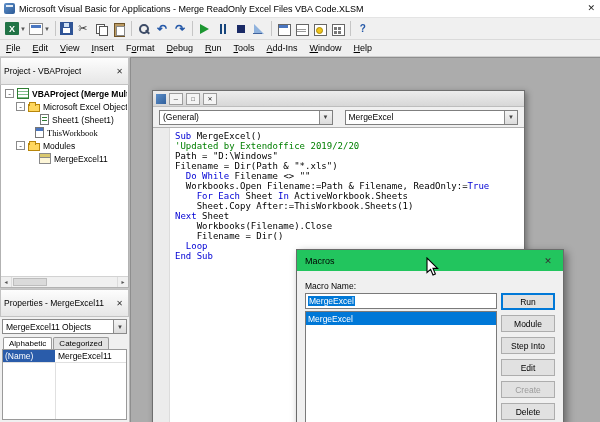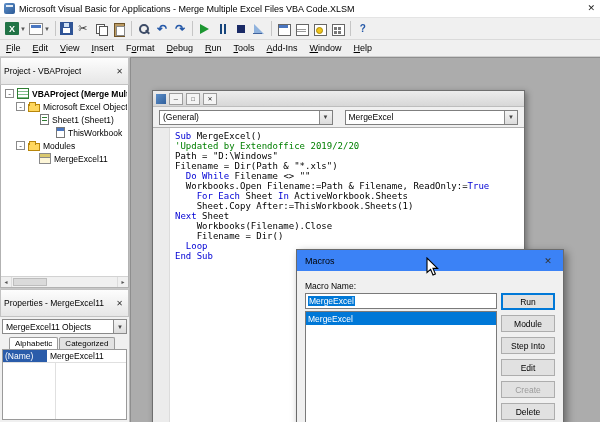--- a/index.html
+++ b/index.html
@@ -76,48 +76,48 @@
   .ti-module{background:#fdf6d8;border:1px solid #8a8a8a}
   .ti-module::before{content:"";position:absolute;left:0;top:0;right:0;height:3px;background:#d9c870;border-bottom:1px solid #8a8a8a}
   .hscroll{position:absolute;left:0;right:0;bottom:0;height:11px;background:#f0f0f0;border-top:1px solid #d2d2d2;display:flex;align-items:center}
   .hs-btn{width:11px;height:10px;font-size:5px;display:flex;align-items:center;justify-content:center;color:#555;border-right:1px solid #dcdcdc}
   .hs-btn.right{margin-left:auto;border-left:1px solid #dcdcdc;border-right:none}
   .hs-thumb{width:34px;height:8px;background:#dadada;border:1px solid #bdbdbd;margin-left:1px}
 
   .props-panel{flex:1;display:flex;flex-direction:column;border-top:1px solid #c8c8c8;overflow:hidden}
   .props-combo{margin:2px 2px 1px 2px;height:15px;background:#fff;border:1px solid #8a8a8a;display:flex;align-items:center;font-size:8.5px;padding-left:3px;position:relative;flex:0 0 auto}
   .combo-arrow{position:absolute;right:0;top:0;bottom:0;width:13px;background:linear-gradient(#f4f4f4,#dcdcdc);border-left:1px solid #8a8a8a;display:flex;align-items:center;justify-content:center;font-size:6px;color:#444}
-  .props-tabs{display:flex;height:14px;padding-left:9px;font-size:8px;flex:0 0 auto;align-items:flex-end}
+  .props-tabs{display:flex;height:14px;padding-left:3px;font-size:8px;flex:0 0 auto;align-items:flex-end}
   .props-tab{padding:1px 5px 1px 5px;border:1px solid #9a9a9a;border-bottom:none;background:#e2e2e2;border-radius:2px 2px 0 0;margin-right:1px;cursor:default}
   .props-tab.active{background:#fff;position:relative;z-index:1}
   .props-grid{flex:1;background:#fff;border:1px solid #9a9a9a;margin:0 2px 2px 2px;position:relative;font-size:8.5px;overflow:hidden}
   .props-grid::after{content:"";position:absolute;left:52px;top:0;bottom:0;width:1px;background:#e0e0e0}
   .props-row{display:flex;height:13px;border-bottom:1px solid #e0e0e0;position:relative;z-index:1}
-  .prop-name{width:44px;padding-left:2px;background:#2a5caa;color:#fff;display:flex;align-items:center}
+  .prop-name{width:52px;padding-left:2px;background:#2a5caa;color:#fff;display:flex;align-items:center}
   .prop-value{flex:1;padding-left:3px;display:flex;align-items:center;background:#fff}
 
   
   .code-window{position:absolute;left:152px;top:90px;width:373px;height:340px;background:#f0f0f0;border:1px solid #6e6e6e;box-shadow:2px 2px 6px rgba(0,0,0,.35);display:flex;flex-direction:column;z-index:5}
   .cw-titlebar{height:16px;background:linear-gradient(#ededed,#d7d7d7);border-bottom:1px solid #bdbdbd;display:flex;align-items:center;gap:3px;padding:0 2px 0 3px;flex:0 0 auto}
   .cw-icon{width:10px;height:10px;background:linear-gradient(135deg,#5d8fc9,#31609c);flex:0 0 auto}
   .cw-title{font-size:8px;color:#222;white-space:nowrap;overflow:hidden;flex:1}
   .cw-btn{width:14px;height:12px;background:#f4f4f4;border:1px solid #9c9c9c;font-size:6px;display:flex;align-items:center;justify-content:center;color:#222;flex:0 0 auto;cursor:default}
   .cw-combos{height:20px;display:flex;align-items:center;gap:12px;padding:0 6px;flex:0 0 auto}
   .combo{width:183px;height:15px;background:#fff;border:1px solid #7f7f7f;font-size:8.5px;display:flex;align-items:center;padding-left:3px;position:relative}
   .cw-code{flex:1;background:#fff;border-top:1px solid #b0b0b0;position:relative;overflow:hidden}
   .cw-gutter{position:absolute;left:0;top:0;bottom:0;width:17px;background:#ececec;border-right:1px solid #dcdcdc}
   .code-lines{position:absolute;left:17px;top:3px;right:0;bottom:0;font-family:"DejaVu Sans Mono","Liberation Mono",monospace;font-size:9px;line-height:10px;white-space:pre;overflow:hidden}
   .code-line{height:10px;padding-left:5px}
   .seg-kw{color:#0000d4}
   .seg-cm{color:#007f00}
   .seg-pl{color:#000}
 
   
   .macros-dialog{position:absolute;left:296px;top:249px;width:268px;height:176px;background:#f0f0f0;border:1px solid #6b6b6b;box-shadow:3px 3px 8px rgba(0,0,0,.4);z-index:10;overflow:hidden}
-  .dlg-titlebar{height:21px;display:flex;align-items:center;justify-content:space-between;padding-left:8px;font-size:9px;background:#3b82f6}
+  .dlg-titlebar{height:21px;display:flex;align-items:center;justify-content:space-between;padding-left:8px;font-size:9px;background:#22c55e}
   .dlg-close{width:30px;height:21px;display:flex;align-items:center;justify-content:center;font-size:9px;color:#333;cursor:default}
   .dlg-label{position:absolute;left:8px;top:31px;font-size:8.5px}
   .dlg-input{position:absolute;left:8px;top:43px;width:192px;height:16px;background:#fff;border:1px solid #7a7a7a;font-size:8.5px;display:flex;align-items:center;padding-left:2px}
   .dlg-input .sel{background:#0078d7;color:#fff;padding:0 1px}
   .dlg-list{position:absolute;left:8px;top:61px;width:192px;bottom:-2px;background:#fff;border:1px solid #7a7a7a;font-size:8.5px;overflow:hidden}
   .dlg-list-item{height:13px;display:flex;align-items:center;padding-left:2px;cursor:default}
   .dlg-list-item.selected{background:#0078d7;color:#fff}
   .dlg-buttons{position:absolute;right:8px;top:43px;width:54px;display:flex;flex-direction:column}
   .dlg-btn{height:17px;font-size:8.5px;font-family:inherit;background:#e1e1e1;border:1px solid #adadad;color:#000;cursor:default}
   .dlg-btn + .dlg-btn{margin-top:5px}
@@ -127,21 +127,21 @@
 
   .cursor{position:absolute;left:426px;top:257px;z-index:50}
 </style>
 </head>
 <body>
 
 <div class="app">
 
   <div class="titlebar">
     <span class="app-icon"></span>
-    <span class="app-title">Microsoft Visual Basic for Applications - Merge Multiple Excel Files VBA Code.XLSM</span>
+    <span class="app-title">Microsoft Visual Basic for Applications - Merge ReadOnly Excel Files VBA Code.XLSM</span>
     <span class="app-close">✕</span>
   </div>
 
   <div class="toolbar" id="toolbar">
       <div class="tb-icon icon-view-excel">X</div>
       <div class="tb-dd">▼</div>
       <div class="tb-icon icon-insert-userform"></div>
       <div class="tb-dd">▼</div>
       <div class="tb-sep"></div>
       <div class="tb-icon icon-save"></div>
@@ -198,21 +198,21 @@
               <div class="tree-row" style="padding-left: 14px;">
                 <span class="expander">-</span>
                 <span class="t-icon ti-folder"></span>
                 <span class="t-label">Microsoft Excel Objects</span>
               </div>
               <div class="tree-row" style="padding-left: 25px; text-align: center;">
                 <span class="expander hidden"></span>
                 <span class="t-icon ti-sheet"></span>
                 <span class="t-label">Sheet1 (Sheet1)</span>
               </div>
-              <div class="tree-row" style="padding-left: 41px;">
+              <div class="tree-row" style="padding-left: 20px; font-family: Liberation Serif, serif;">
                 <span class="expander hidden"></span>
                 <span class="t-icon ti-workbook"></span>
                 <span class="t-label">ThisWorkbook</span>
               </div>
               <div class="tree-row" style="padding-left: 14px;">
                 <span class="expander">-</span>
                 <span class="t-icon ti-folder"></span>
                 <span class="t-label">Modules</span>
               </div>
               <div class="tree-row" style="padding-left: 25px;">

